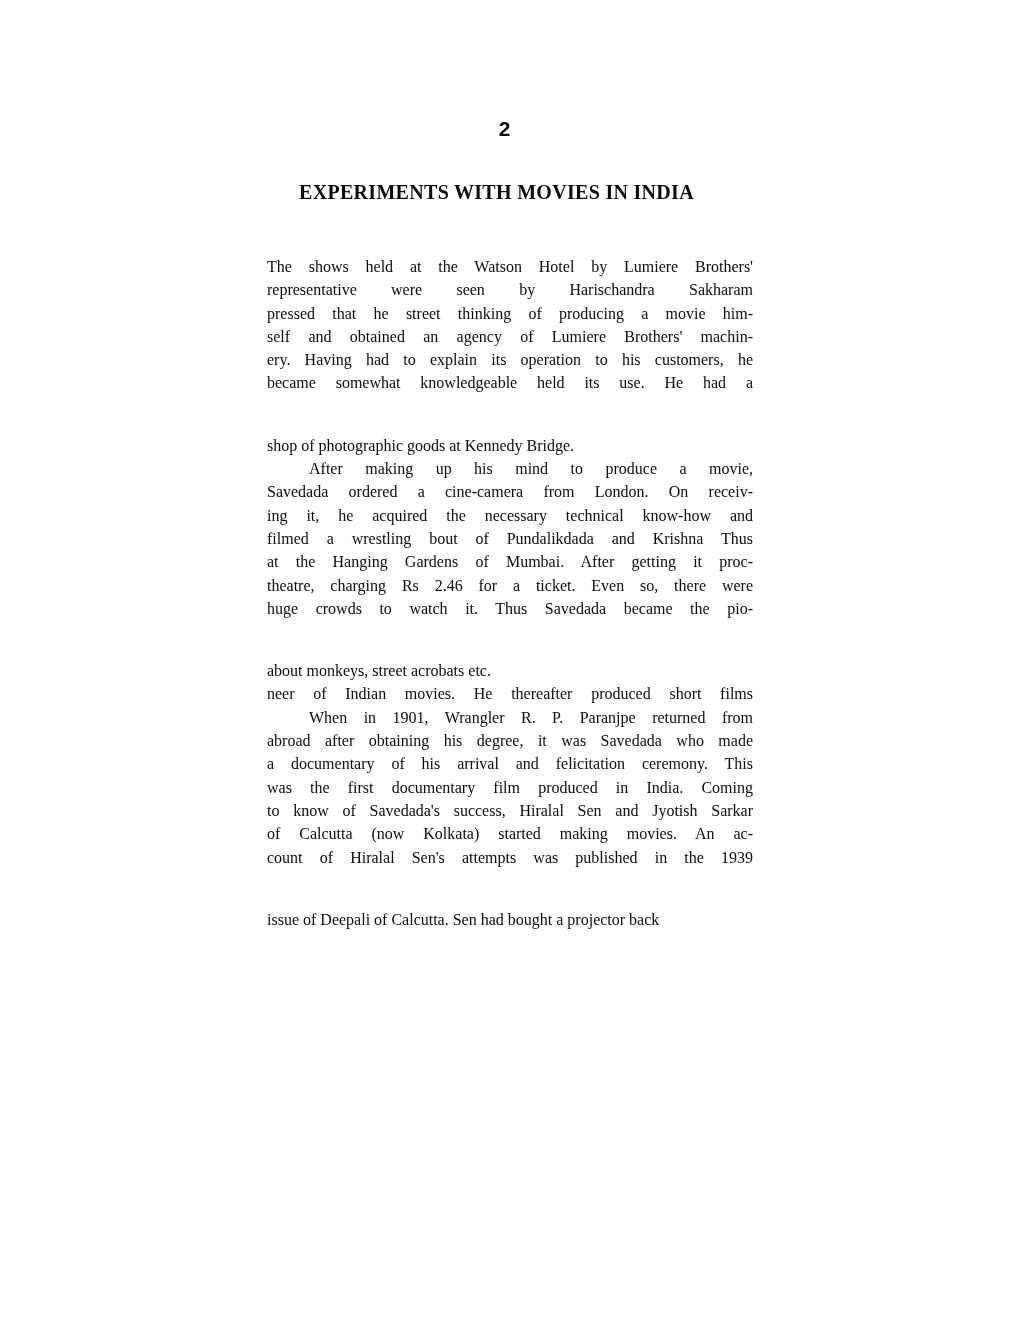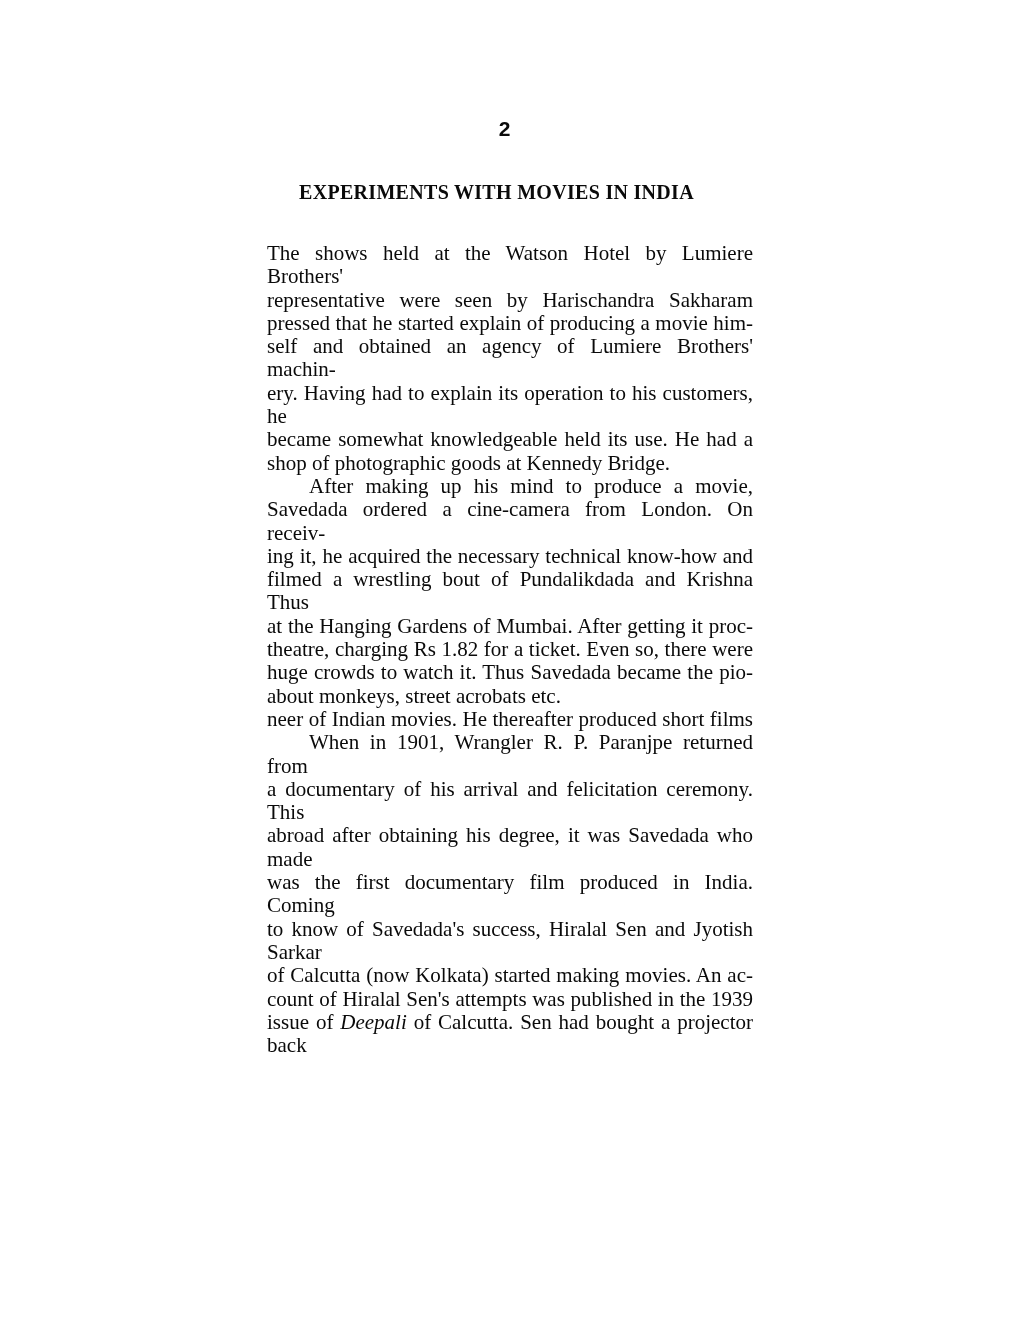--- a/index.html
+++ b/index.html
@@ -40,68 +40,68 @@
     font-family: "Liberation Serif", serif;
     font-weight: bold;
     font-size: 20px;
     letter-spacing: 0.3px;
     white-space: nowrap;
     color: #0a0a0a;
   }
   .body-text {
     position: absolute;
     left: 267px;
-    top: 242px;
+    top: 255px;
     width: 486px;
-    font-size: 21px;
+    font-size: 16px;
     line-height: 23.3px;
   }
   .paragraph { margin: 0; }
   .line {
     text-align: justify;
     text-align-last: justify;
     white-space: normal;
   }
-  .line.last { text-align-last: left; }
+  .line.last { text-align-last: left; margin-top: 39px; }
   .line.indent { text-indent: 42px; }
-  .line .it { font-style: italic; }
+  .line .it { }
 </style>
 </head>
 <body>
 
 <div class="page">
   <div class="page-number">2</div>
 
   <div class="chapter-heading">EXPERIMENTS WITH MOVIES IN INDIA</div>
 
   <div class="body-text">
       <div class="paragraph">
         <div class="line">The shows held at the Watson Hotel by Lumiere Brothers'</div>
         <div class="line">representative were seen by Harischandra Sakharam</div>
-        <div class="line">pressed that he started explain of producing a movie him-</div>
+        <div class="line">pressed that he street thinking of producing a movie him-</div>
         <div class="line">self and obtained an agency of Lumiere Brothers' machin-</div>
         <div class="line">ery. Having had to explain its operation to his customers, he</div>
         <div class="line">became somewhat knowledgeable held its use. He had a</div>
         <div class="line last">shop of photographic goods at Kennedy Bridge.</div>
       </div>
       <div class="paragraph">
         <div class="line indent">After making up his mind to produce a movie,</div>
         <div class="line">Savedada ordered a cine-camera from London. On receiv-</div>
         <div class="line">ing it, he acquired the necessary technical know-how and</div>
         <div class="line">filmed a wrestling bout of Pundalikdada and Krishna Thus</div>
         <div class="line">at the Hanging Gardens of Mumbai. After getting it proc-</div>
-        <div class="line">theatre, charging Rs 1.82 for a ticket. Even so, there were</div>
+        <div class="line">theatre, charging Rs 2.46 for a ticket. Even so, there were</div>
         <div class="line">huge crowds to watch it. Thus Savedada became the pio-</div>
         <div class="line last">about monkeys, street acrobats etc.</div>
         <div class="line">neer of Indian movies. He thereafter produced short films</div>
       </div>
       <div class="paragraph">
         <div class="line indent">When in 1901, Wrangler R. P. Paranjpe returned from</div>
+        <div class="line">abroad after obtaining his degree, it was Savedada who made</div>
         <div class="line">a documentary of his arrival and felicitation ceremony. This</div>
-        <div class="line">abroad after obtaining his degree, it was Savedada who made</div>
         <div class="line">was the first documentary film produced in India. Coming</div>
         <div class="line">to know of Savedada's success, Hiralal Sen and Jyotish Sarkar</div>
         <div class="line">of Calcutta (now Kolkata) started making movies. An ac-</div>
         <div class="line">count of Hiralal Sen's attempts was published in the 1939</div>
         <div class="line last"><span>issue of </span><span class="it">Deepali</span><span> of Calcutta. Sen had bought a projector back</span></div>
       </div>
     </div>
 </div>
 
 </body></html>

